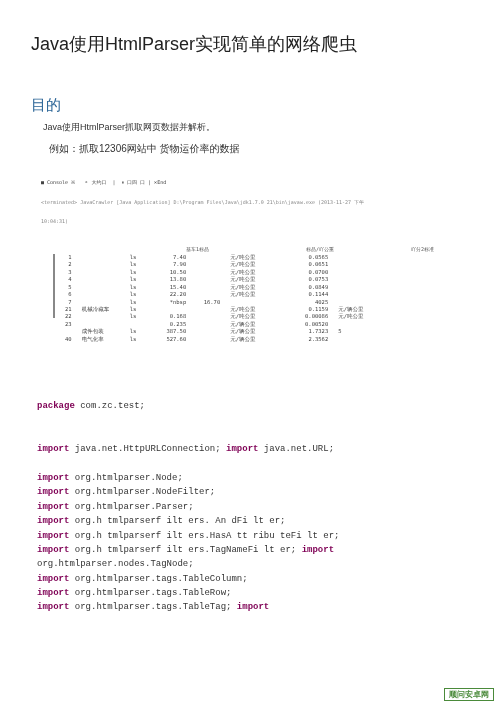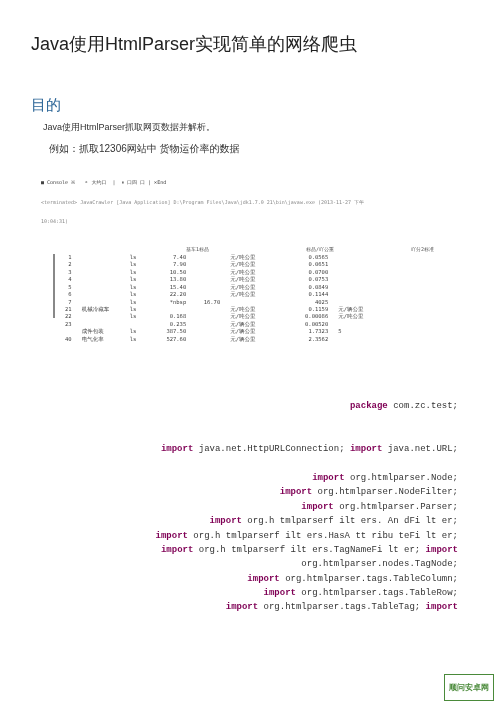--- a/index.html
+++ b/index.html
@@ -68,32 +68,31 @@
   }
   .col-r { text-align: right; }
   .code-block {
     font-family: "Consolas", "Courier New", monospace;
     font-size: 9px;
     line-height: 1.6;
     margin-top: 50px;
     margin-left: 6px;
     color: #333;
     white-space: pre-wrap;
-    text-align: right;
   }
   .kw { color: #7f0055; font-weight: bold; }
   .pkg { color: #333; }
   .watermark {
     position: absolute;
     bottom: 6px;
     right: 6px;
     font-size: 8px;
     color: #4a8a3a;
     border: 1px solid #4a8a3a;
-    padding: 7px 4px;
+    padding: 0 4px;
     background: #fff;
     font-weight: bold;
   }
   .bar {
     display:inline-block;
     width:2px;
     background:#888;
     vertical-align:middle;
   }
 </style>

